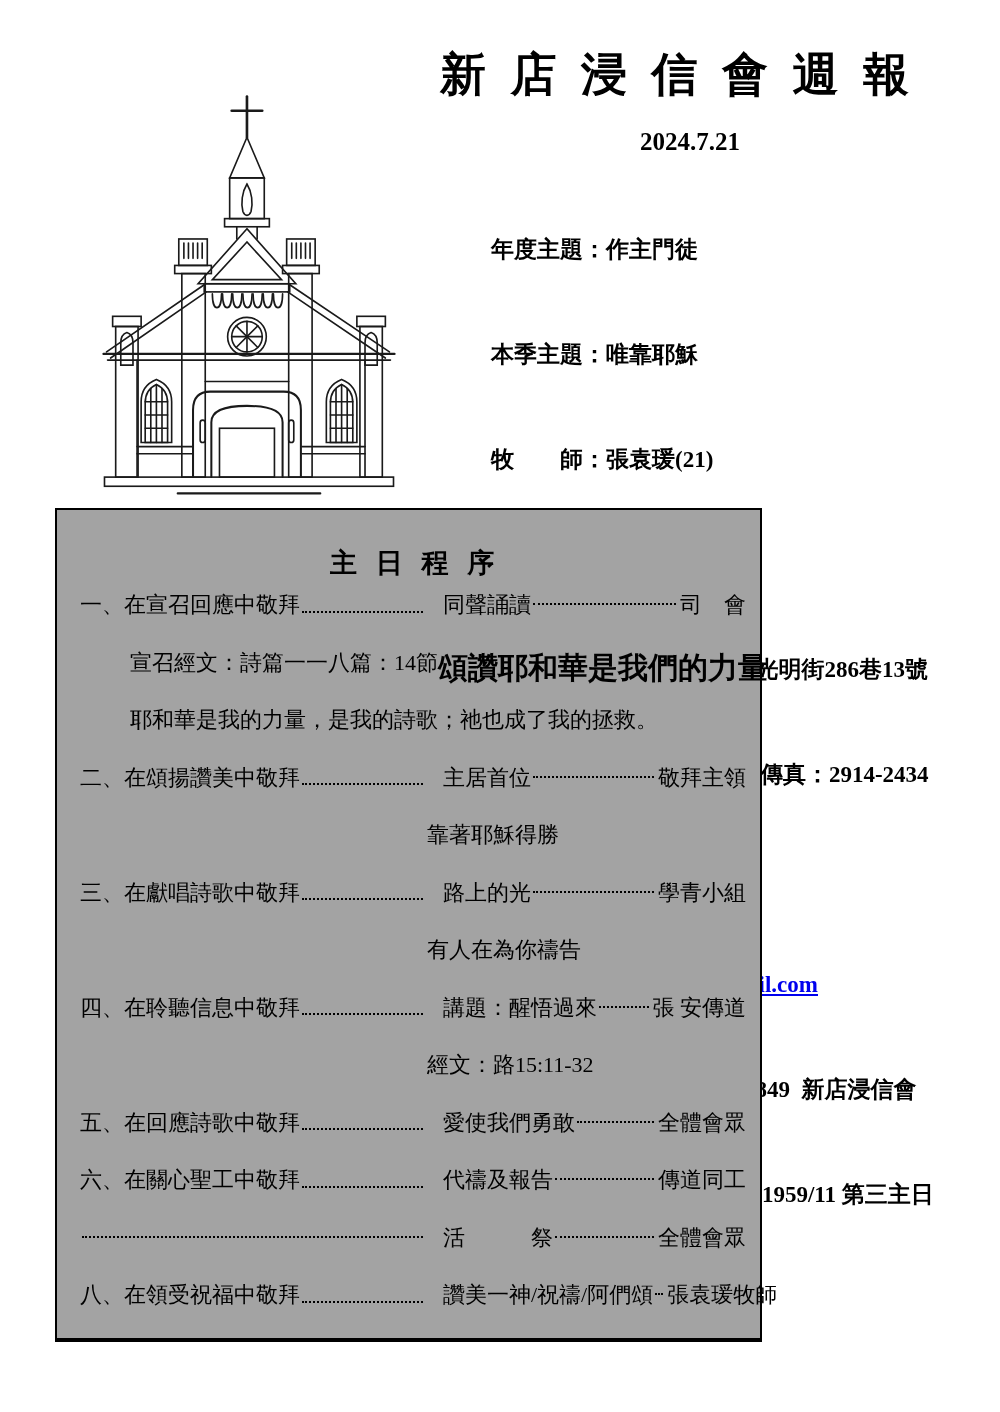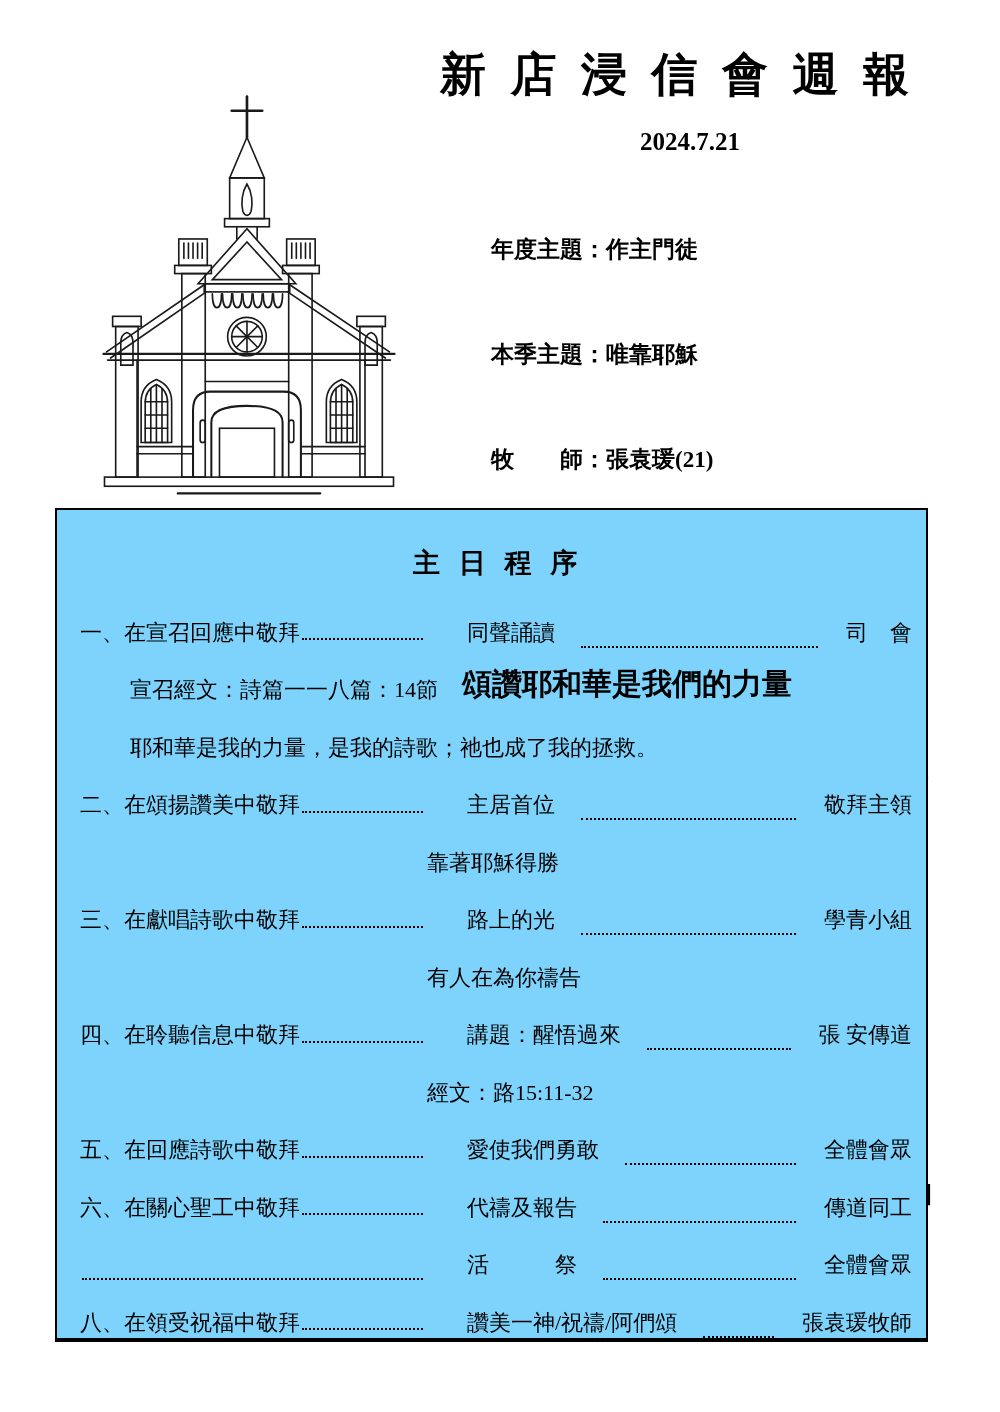--- a/index.html
+++ b/index.html
@@ -18,29 +18,29 @@
   }
   .church{position:absolute;left:76px;top:84px;width:346px;height:428px;}
   .church svg{width:100%;height:100%;}
   .info{
     position:absolute;left:447px;top:162px;width:520px;
     font-size:23px;font-weight:700;line-height:35px;white-space:pre;
   }
   .iline{height:35px;margin-left:44px;}
   .link{color:#0000EE;text-decoration:underline;cursor:pointer;}
   .program-box{
-    position:absolute;left:55px;top:508px;width:873px;height:834px;
+    position:absolute;left:55px;top:508px;width:707px;height:834px;
     border:2px solid #000;border-bottom-width:4px;box-sizing:border-box;
-    padding:26px 14px 0 23px;font-size:22px;background:#7dd3fc;
+    padding:26px 14px 0 23px;font-size:22px;background:#a3a3a3;
   }
   .pheading{
     height:54px;display:flex;align-items:center;justify-content:center;
     font-size:27px;font-weight:700;word-spacing:8px;letter-spacing:2px;white-space:pre;
   }
-  .prow{height:57.5px;display:flex;align-items:flex-end;white-space:pre;gap:24px;}
+  .prow{height:57.5px;display:flex;align-items:flex-start;white-space:pre;}
   .pl{display:flex;align-items:center;flex:0 0 347px;width:347px;overflow:hidden;}
   .dots{
     flex:1 1 auto;min-width:8px;height:13px;
     border-bottom:2px dotted #000;margin:0 4px 0 2px;
   }
   .pm{flex:0 0 auto;margin-left:16px;}
   .pr{flex:0 0 auto;}
   .indent{padding-left:50px;}
   .sub{padding-left:347px;}
   .boldpart{font-weight:700;font-size:30px;}

